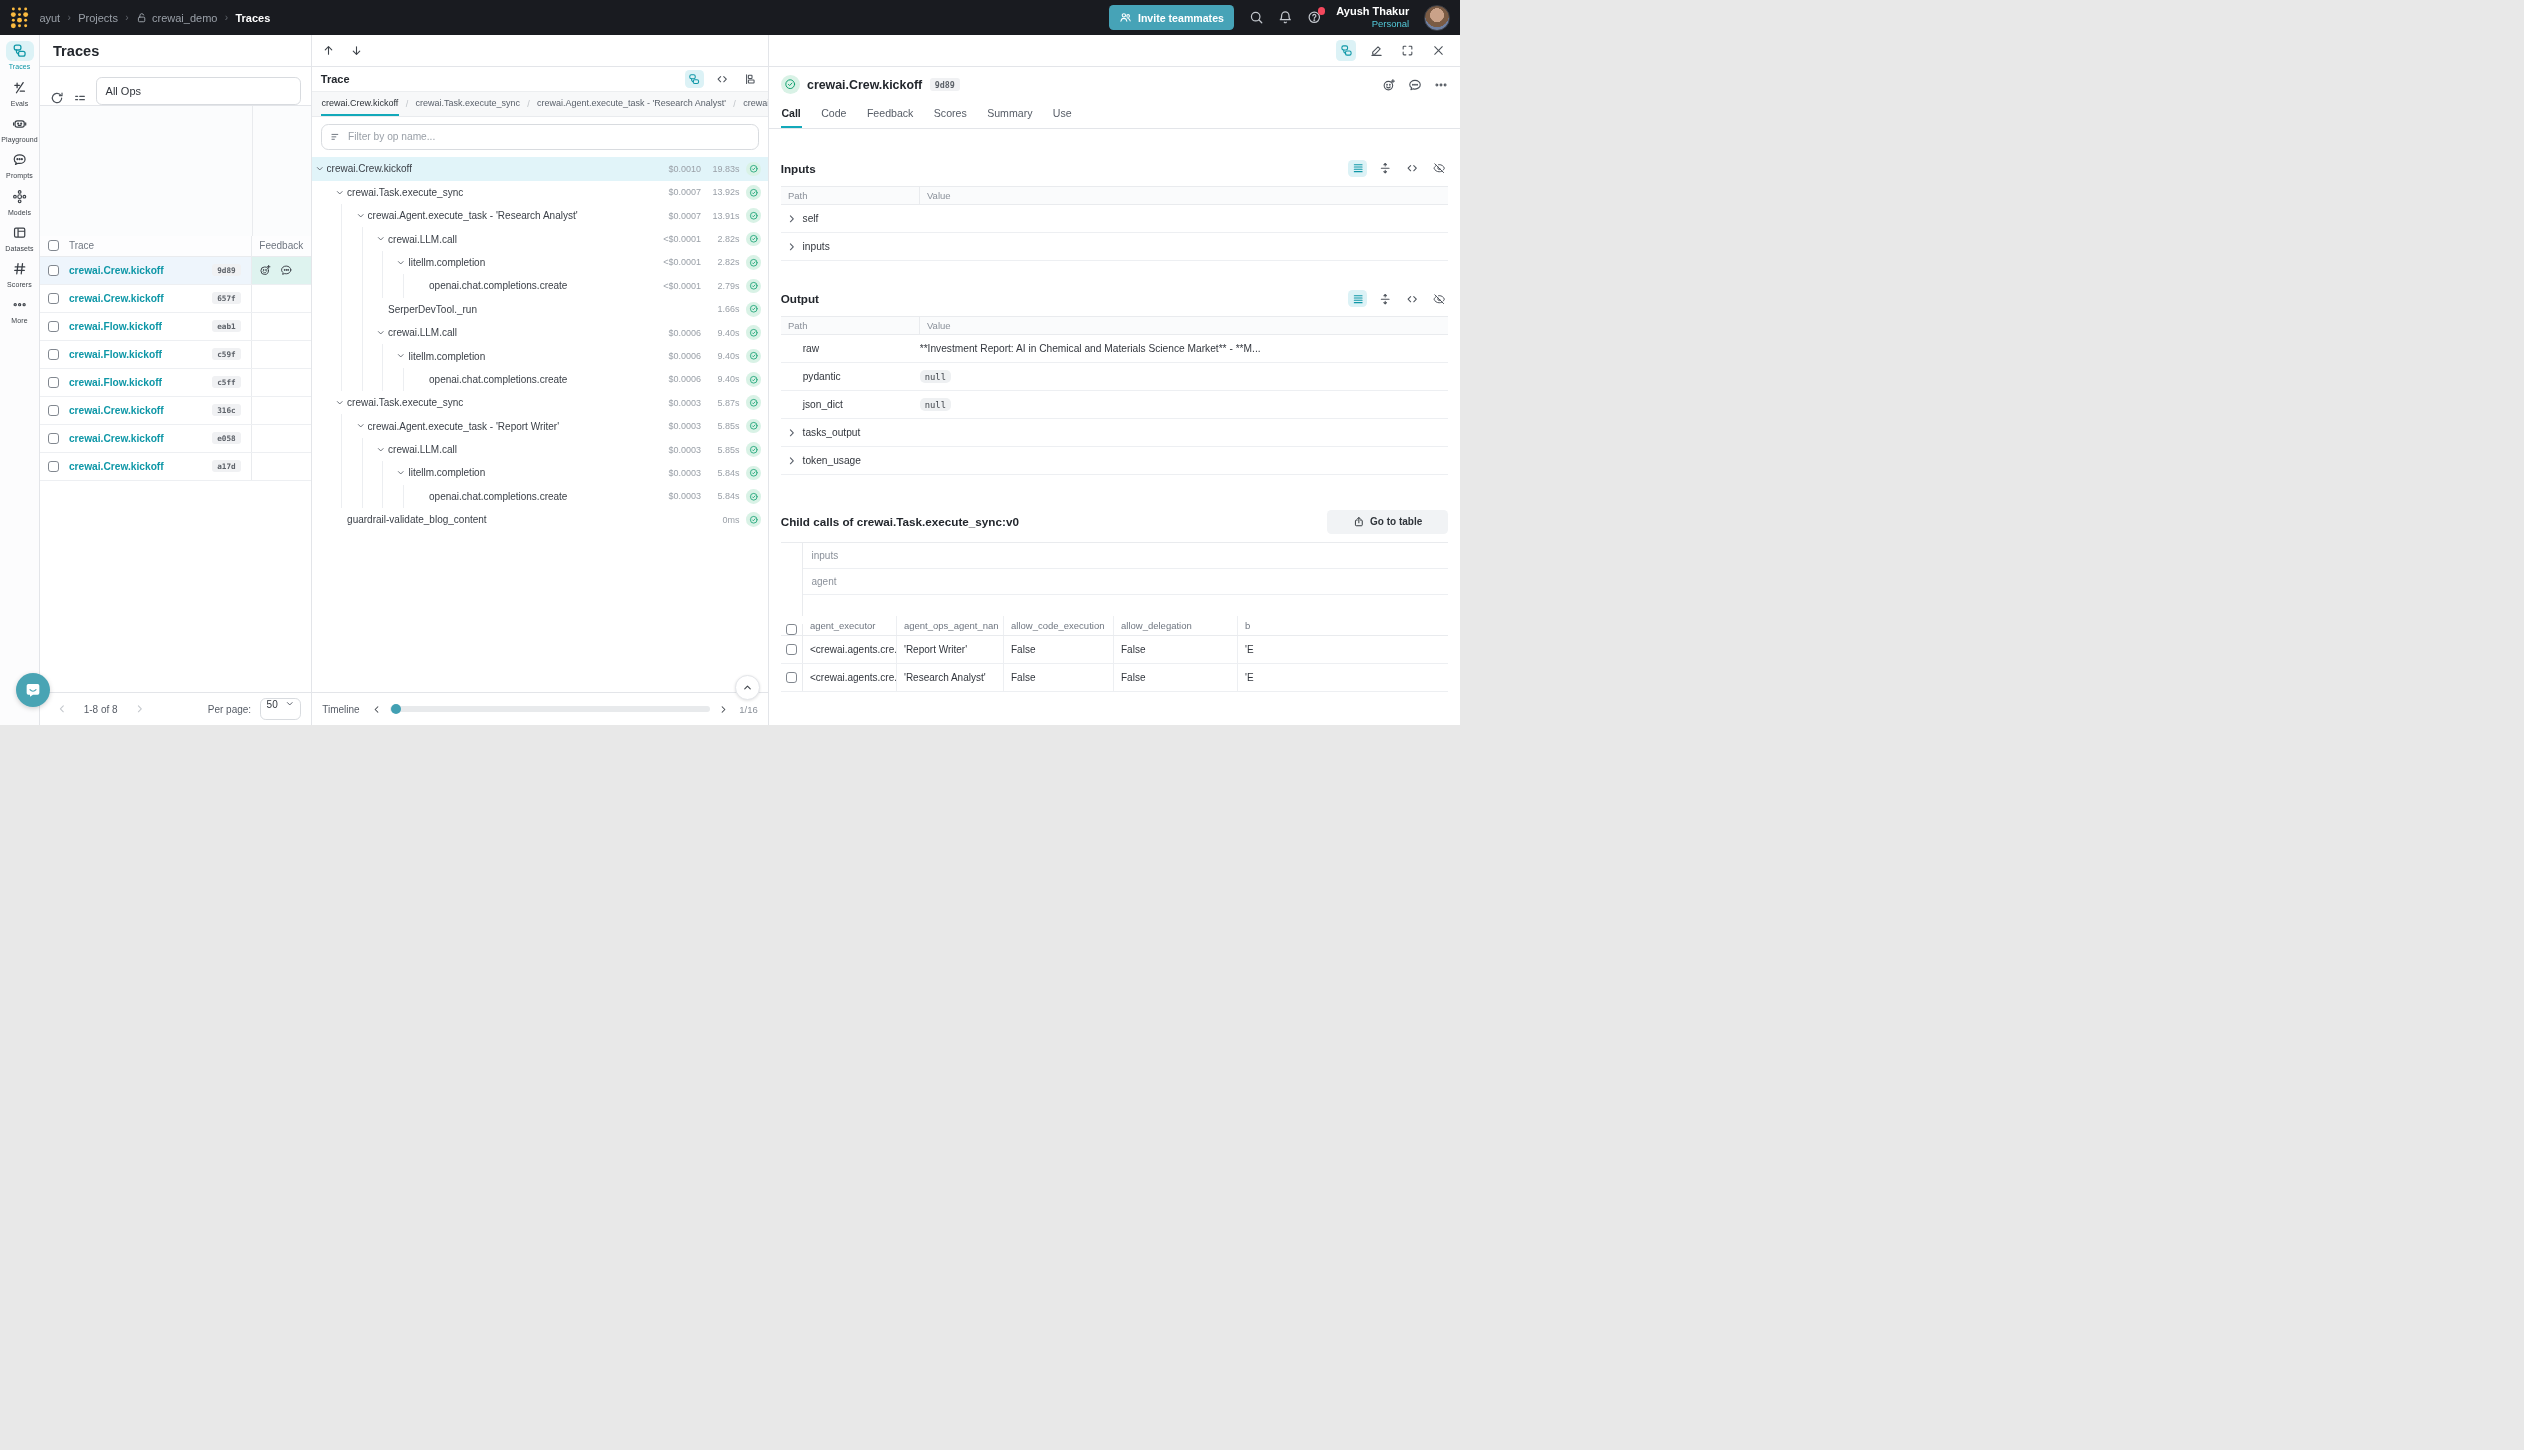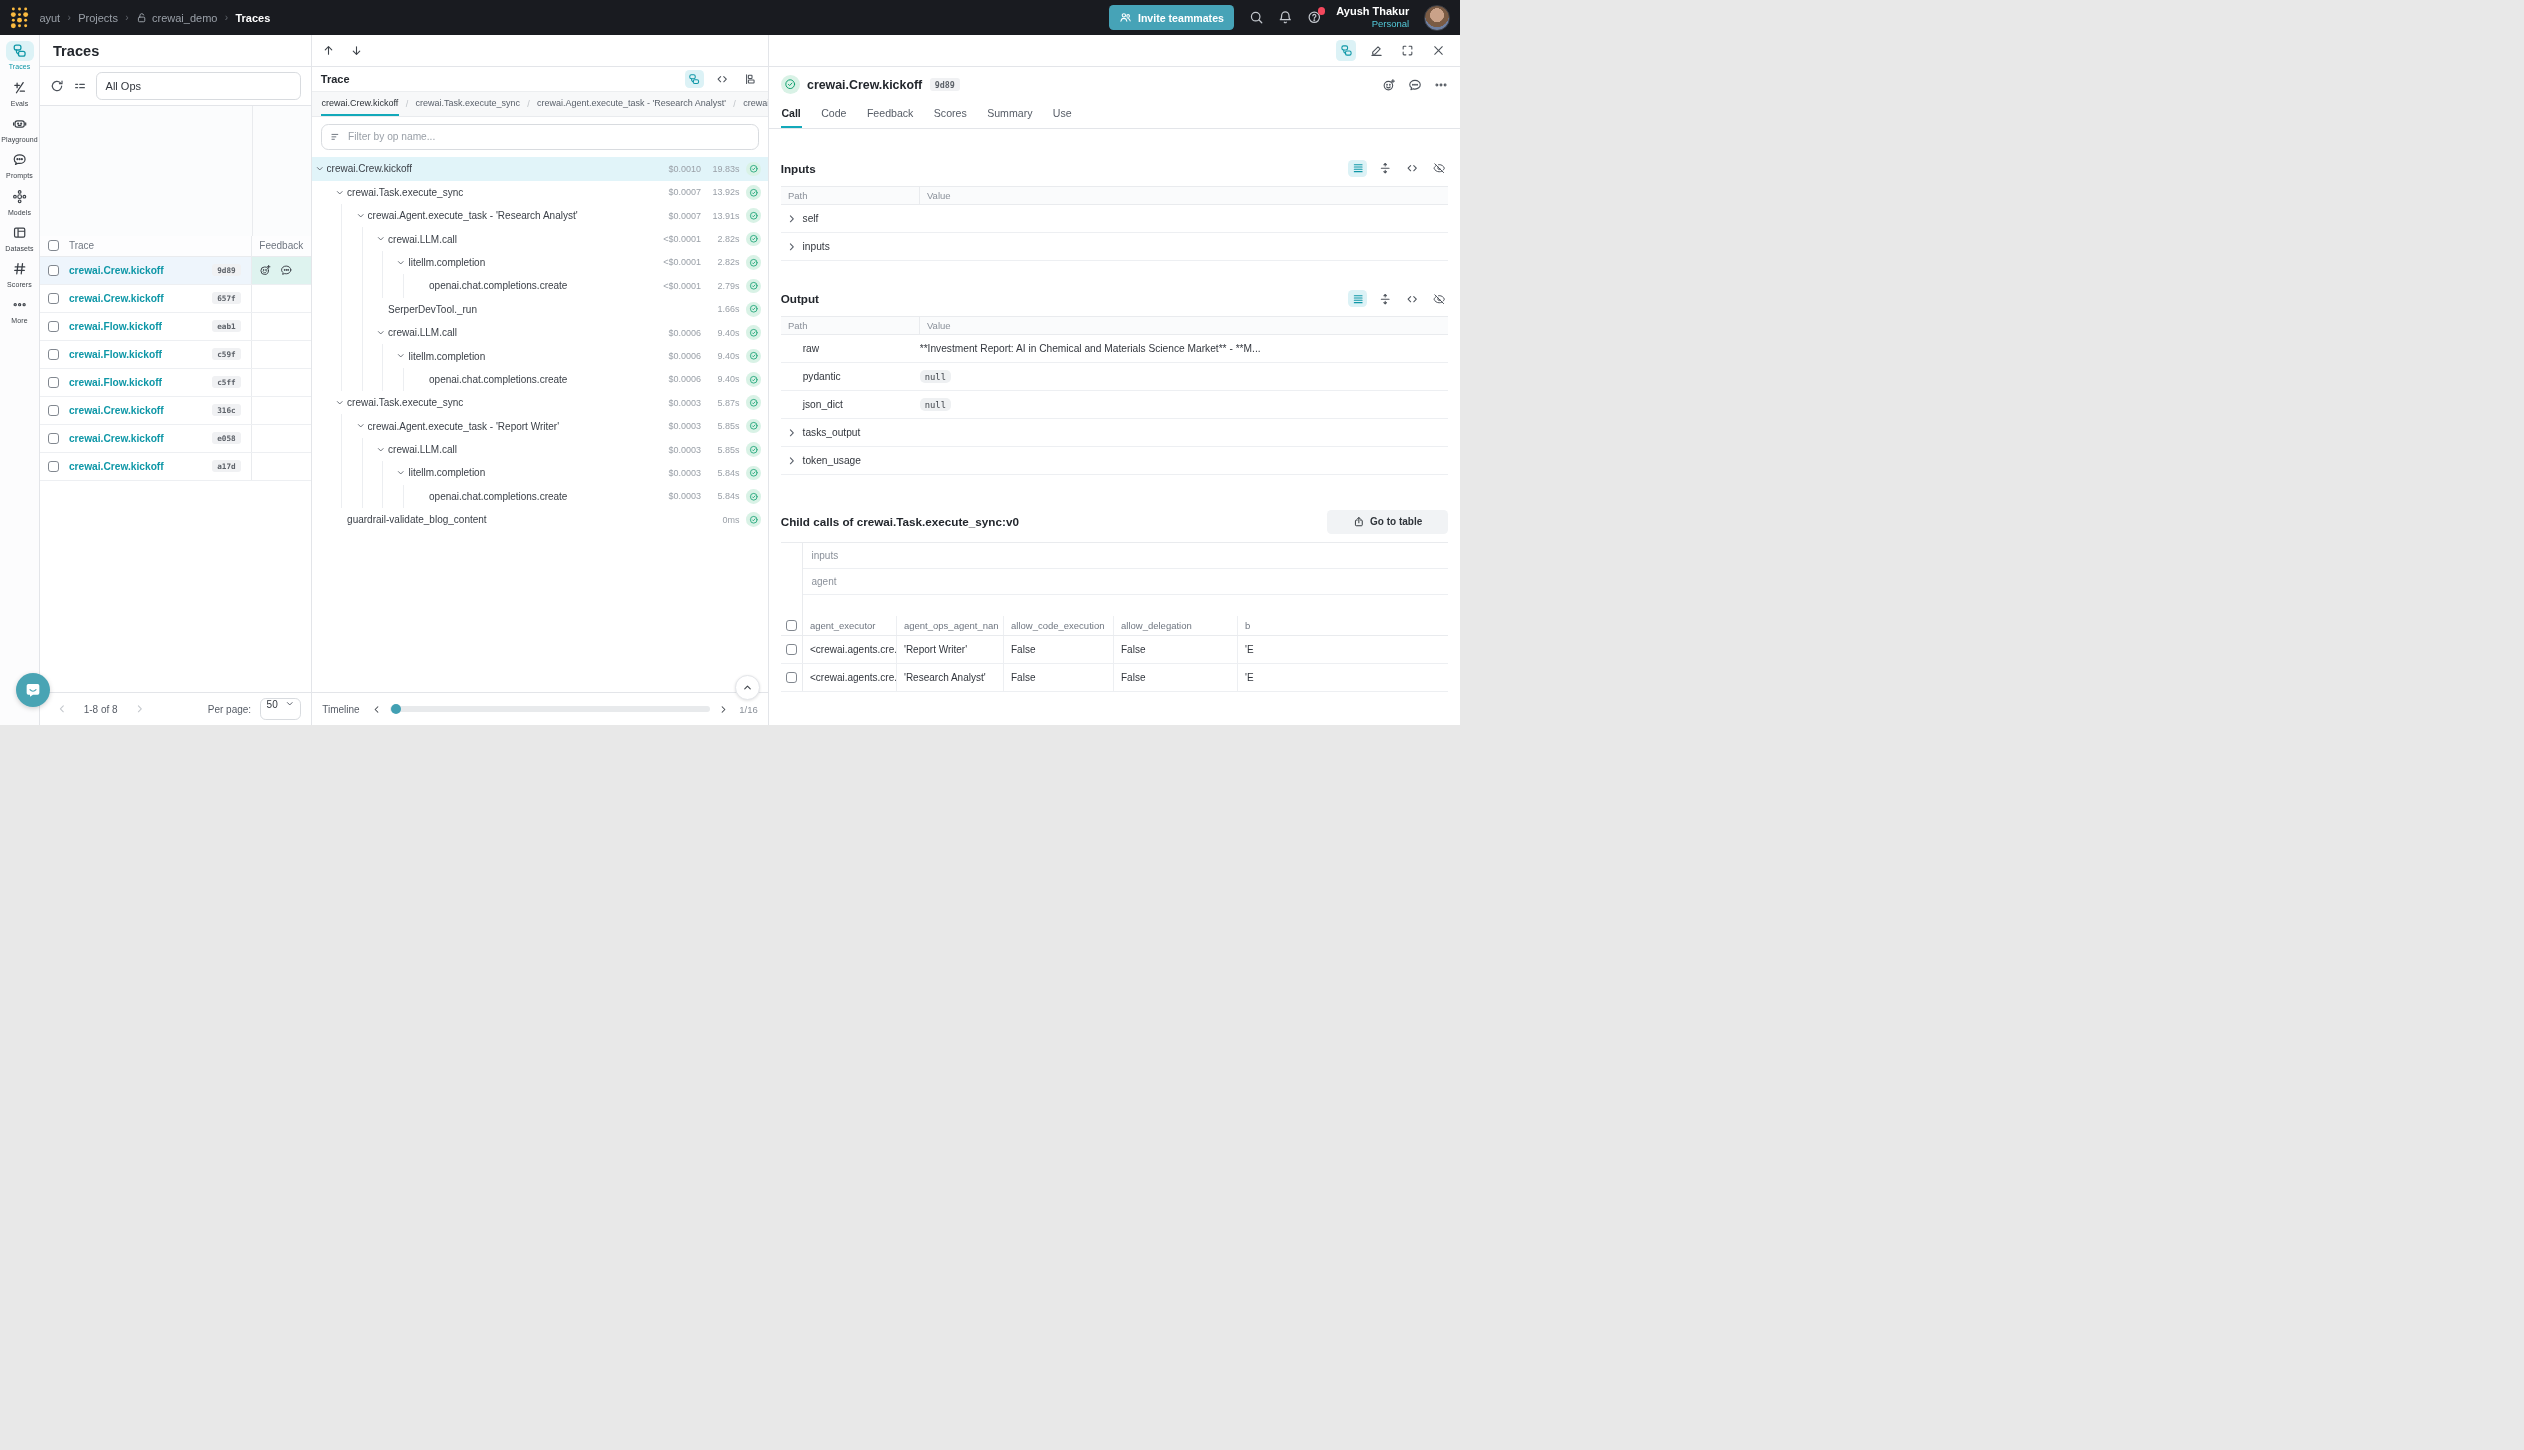--- a/index.html
+++ b/index.html
@@ -42,21 +42,21 @@
   .side-icwrap { width:28px; height:20.5px; border-radius:5.8px; display:flex; align-items:center; justify-content:center; color:#3a3f46; }
   .side-item.active .side-icwrap { background:#dcf2f6; color:#0e97a7; }
   .side-icwrap .icon { width:15.3px; height:15.3px; }
   .side-label { font-size:7px; color:#3a3f46; letter-spacing:0.1px; }
   .side-item.active .side-label { color:#0e97a7; }
 
   
   .list-panel { width:272px; flex:none; display:flex; flex-direction:column; background:#fff; }
   .lp-title { height:32px; display:flex; align-items:center; padding:0 13px; font-size:14.6px; font-weight:700;
     color:#23272d; border-bottom:0.7px solid #e3e5e9; }
-  .lp-filter { height:39px; display:flex; align-items:center; gap:8.8px; padding:0 10.2px; border-bottom:0.7px solid #e3e5e9; }
+  .lp-filter { height:39px; display:flex; align-items:flex-end; gap:8.8px; padding:0 10.2px; border-bottom:0.7px solid #e3e5e9; }
   .lp-filter .tool-ic { width:14px; height:14px; color:#4c525a; cursor:pointer; }
   .ops-select { flex:1; height:28px; border:0.7px solid #d8dbdf; border-radius:5.8px; display:flex; align-items:center;
     padding:0 8.8px; font-size:11px; color:#32363d; cursor:pointer; background:#fff; }
   .lp-empty { height:130px; background:#fbfcfd; position:relative; }
   .lp-empty::after { content:""; position:absolute; top:0; bottom:0; left:212px; width:0.7px; background:#e9ebee; }
   .lp-header { height:20.5px; display:flex; align-items:center; font-size:10px; color:#6f7680;
     border-bottom:0.7px solid #e9ebee; background:#fdfdfe; }
   .lp-cb-cell { width:26px; display:flex; justify-content:center; flex:none; }
   .lp-name-col { flex:1; display:flex; align-items:center; padding-left:2.9px; min-width:0; }
   .lp-fb-col { width:60px; flex:none; align-self:stretch; display:flex; align-items:center;
@@ -167,21 +167,21 @@
   .ct-row { display:flex; align-items:stretch; }
   .ct-gutter { width:22px; flex:none; border-right:0.7px solid #e9ebee; display:flex; align-items:center; justify-content:center; }
   .ct-group { flex:1; display:flex; align-items:center; padding-left:8.8px; font-size:10px; color:#8b919a;
     border-bottom:0.7px solid #edeff2; height:26px; }
   .ct-spacer { height:20.5px; }
   .ct-cols { flex:1; display:grid; grid-template-columns:93px 107px 110px 124px 1fr; min-width:0; }
   .ct-cols > div { padding:0 7.3px; display:flex; align-items:center; border-left:0.7px solid #edeff2;
     white-space:nowrap; overflow:hidden; min-width:0; }
   .ct-cols > div:first-child { border-left:none; }
   .ct-headrow .ct-cols > div { font-size:9.5px; color:#6f7680; height:19px; }
-  .ct-headrow { border-bottom:0.7px solid #e9ebee; }
+  .ct-headrow { border-bottom:0.7px solid #e9ebee;align-items:flex-end; }
   .ct-datarow { border-bottom:0.7px solid #edeff2; height:28px; }
   .ct-datarow .ct-cols > div { font-size:10px; color:#32363d; }
 
   
   .scrollup-btn { position:absolute; left:735px; top:675px; width:25px; height:25px; border-radius:50%;
     background:#fff; border:0.7px solid #e3e5e9; box-shadow:0 0.7px 2.9px rgba(0,0,0,.12); display:flex;
     align-items:center; justify-content:center; color:#3f444b; cursor:pointer; z-index:6; }
   .scrollup-btn .icon { width:11px; height:11px; }
   .chat-bubble { position:absolute; left:16px; top:673px; width:34px; height:34px; border-radius:50%;
     background:#49a4b4; display:flex; align-items:center; justify-content:center; cursor:pointer; z-index:7;

